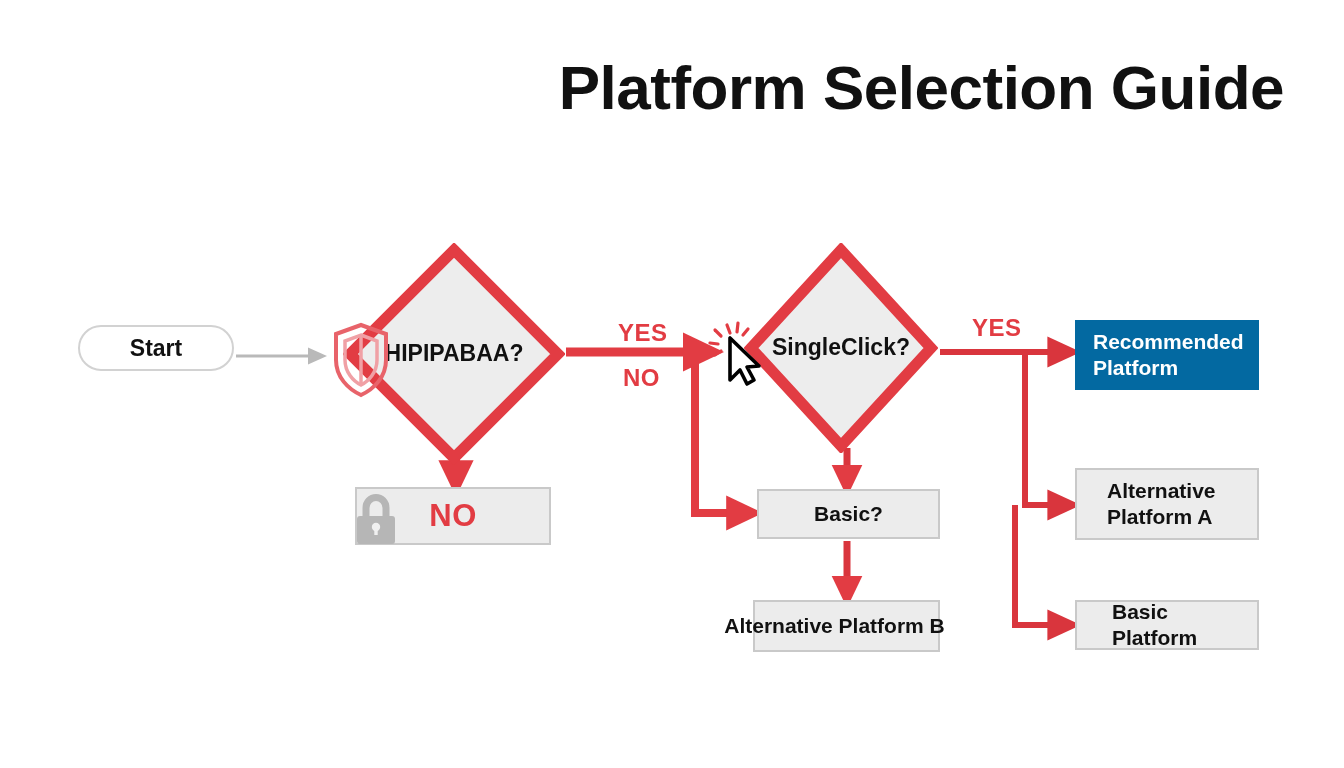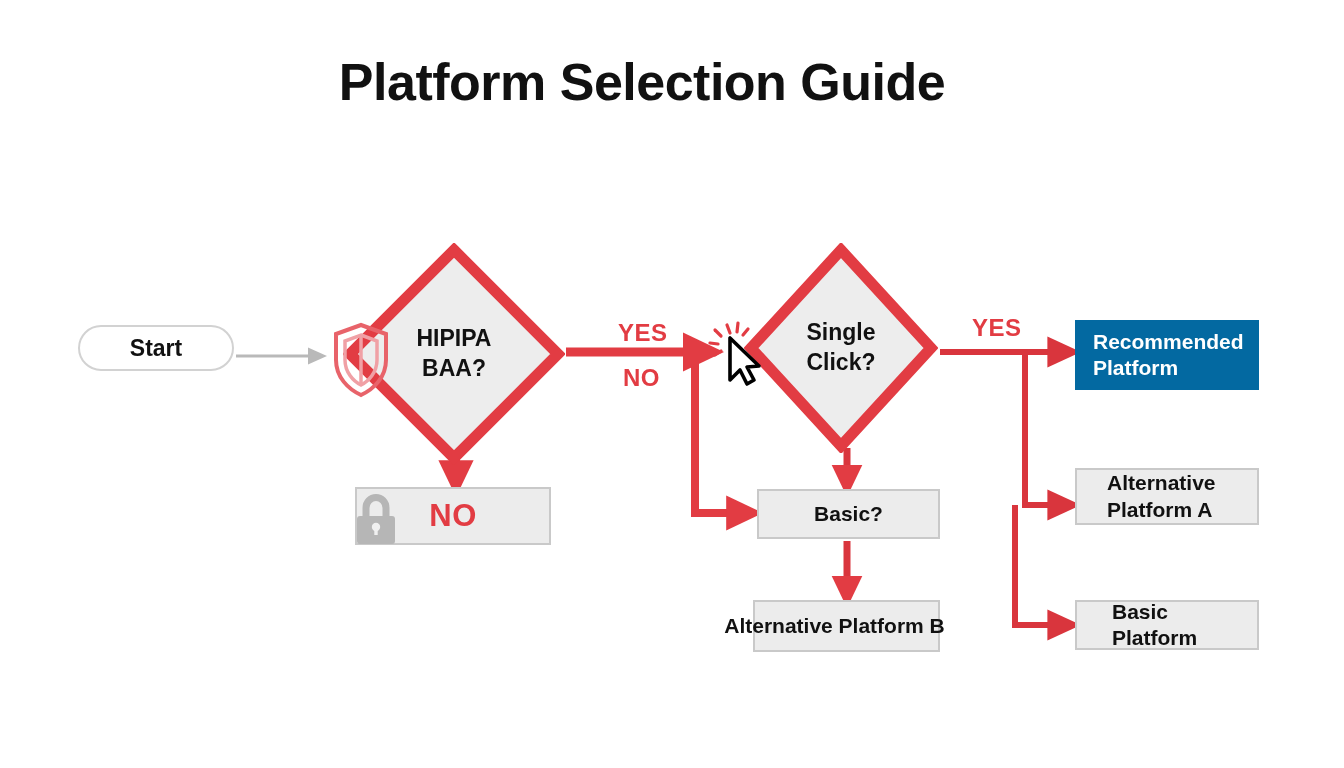--- a/index.html
+++ b/index.html
@@ -21,22 +21,22 @@
     left: 0; top: 0;
     width: 1344px;
     height: 768px;
   }
   
   #page-title {
     position: absolute;
     left: 0;
     top: 52px;
     width: 1284px;
-    text-align: center;
-    font-size: 52px;
+    text-align: right;
+    font-size: 62px;
     font-weight: bold;
     color: #111111;
     letter-spacing: -0.5px;
     white-space: nowrap;
   }
   
   #connectors {
     position: absolute;
     left: 0; top: 0;
     width: 1344px;
@@ -75,21 +75,21 @@
     left: 0; top: 0;
     width: 100%;
     height: 100%;
   }
   .diamond-text {
     position: absolute;
     left: 0; top: 0;
     width: 100%;
     height: 100%;
     display: flex;
-    flex-direction: column;
+    flex-direction: row;
     align-items: center;
     justify-content: center;
     font-size: 23px;
     font-weight: bold;
     color: #111111;
     line-height: 1.3;
     text-align: center;
   }
   #node-hipipa { left: 343px; top: 243px; width: 222px; height: 222px; }
   #node-single { left: 744px; top: 243px; width: 194px; height: 210px; }
@@ -134,21 +134,21 @@
   #node-recommended {
     left: 1075px; top: 320px; width: 184px; height: 70px;
     border: none;
     background: #0369a1;
     padding-left: 18px;
   }
   #node-recommended .node-label {
     color: #ffffff;
   }
   #node-alt-a {
-    left: 1075px; top: 468px; width: 184px; height: 57px;
+    left: 1075px; top: 468px; width: 184px; height: 72px;
     padding-left: 30px;
   }
   #node-basic {
     left: 1075px; top: 600px; width: 184px; height: 50px;
     padding-left: 35px;
   }
 
   
   .edge-label {
     position: absolute;

